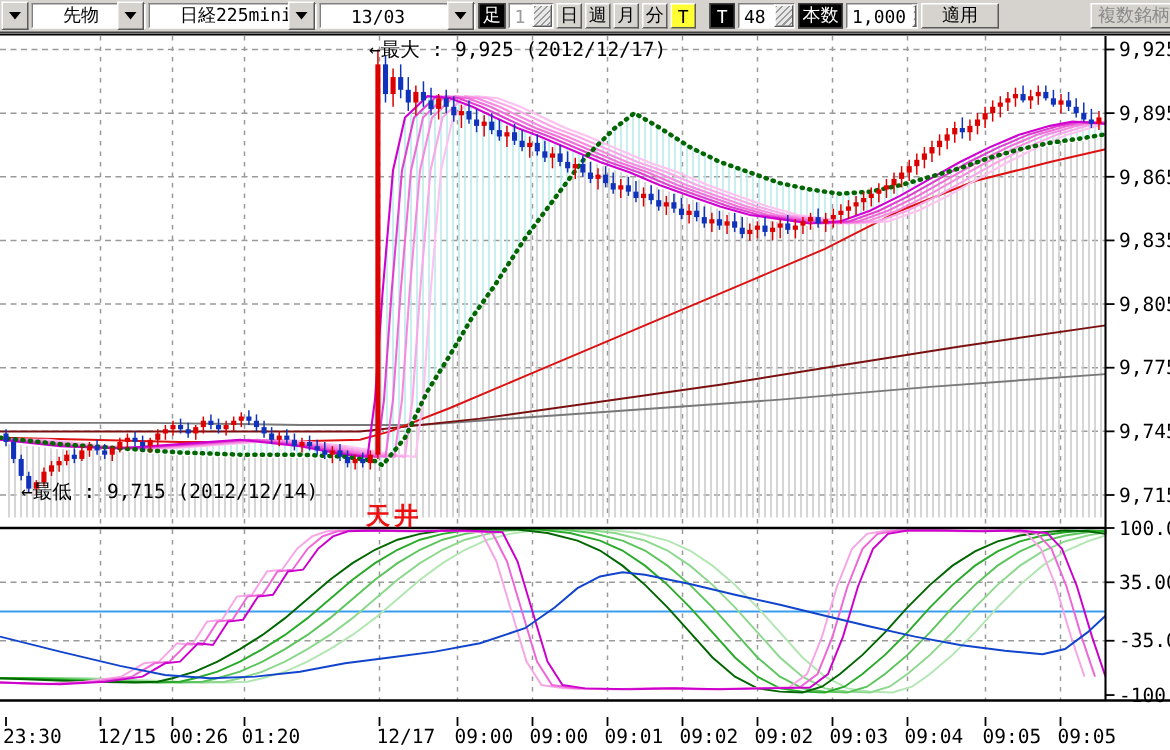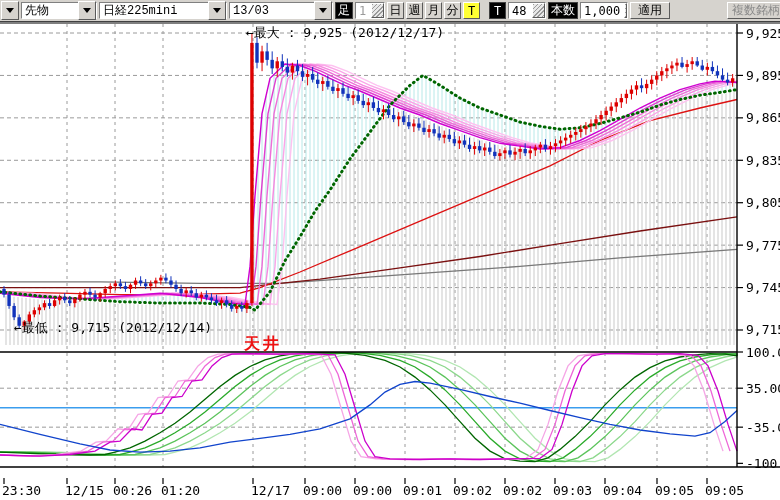--- a/index.html
+++ b/index.html
@@ -9,21 +9,21 @@
   
   #toolbar{position:absolute;left:0;top:0;width:780px;height:22px;background:#d6d3ce;
            border-bottom:1px solid #404040;display:flex;align-items:center;gap:2px;
            padding:0 1px;box-sizing:border-box;font-size:12px;white-space:nowrap;}
   .raised{background:#d6d3ce;border:1px solid;border-color:#fff #5a5a5a #5a5a5a #fff;}
   .ddbtn{width:16px;height:17px;display:inline-flex;align-items:center;justify-content:center;}
   .tri{width:0;height:0;border-left:4px solid transparent;border-right:4px solid transparent;
        border-top:5px solid #000;}
   .combo{height:17px;background:#fff;border:1px solid;border-color:#808080 #fff #fff #808080;
          display:flex;align-items:center;box-sizing:border-box;}
-  .combo .txt{padding:0 3px;overflow:hidden;flex:1;font-family:Liberation Mono, monospace;}
+  .combo .txt{padding:0 20px;overflow:hidden;flex:1;}
   .btn{height:17px;display:inline-flex;align-items:center;justify-content:center;
        padding:0 2px;box-sizing:border-box;}
   .btn-dark{background:#000;color:#fff;border:1px solid #404040;}
   .btn-yellow{background:#ffff33;}
   .spin{height:17px;background:#fff;border:1px solid;border-color:#808080 #fff #fff #808080;
         display:flex;align-items:center;box-sizing:border-box;}
   .spin .val{padding:0 3px;}
   .dim{color:#9a9a9a;}
   .grip{width:11px;height:13px;margin-left:1px;
         background:repeating-linear-gradient(135deg,#9a9a9a 0 1px,#e8e8e8 1px 3px);
@@ -788,21 +788,21 @@
   <div id="toolbar">
     <span class="ddbtn raised">
         <span class="tri"></span>
       </span>
     <span class="combo" style="width:76px">
       <span class="txt">先物</span>
       <span class="ddbtn raised">
           <span class="tri"></span>
         </span>
     </span>
-    <span class="combo" style="width:128px">
+    <span class="combo" style="width:112px">
       <span class="txt">日経225mini</span>
       <span class="ddbtn raised">
           <span class="tri"></span>
         </span>
     </span>
     <span class="combo" style="width:104px">
       <span class="txt">13/03</span>
       <span class="ddbtn raised">
           <span class="tri"></span>
         </span>
@@ -821,17 +821,17 @@
     <span class="btn btn-dark" style="width:17px">T</span>
     <span class="spin" style="width:38px">
       <span class="val" style="flex:1;text-align:left">48</span>
       <span class="grip"></span>
     </span>
     <span class="btn btn-dark">本数</span>
     <span class="spin" style="width:48px">
       <span class="val" style="flex:1;text-align:center">1,000</span>
       <span class="grip"></span>
     </span>
-    <span class="btn raised" style="width:40px">適用</span>
+    <span class="btn raised" style="width:52px">適用</span>
     <span class="spacer"></span>
     <span class="btn raised" id="multi">複数銘柄</span>
   </div>
 </div>
 
 </body></html>

